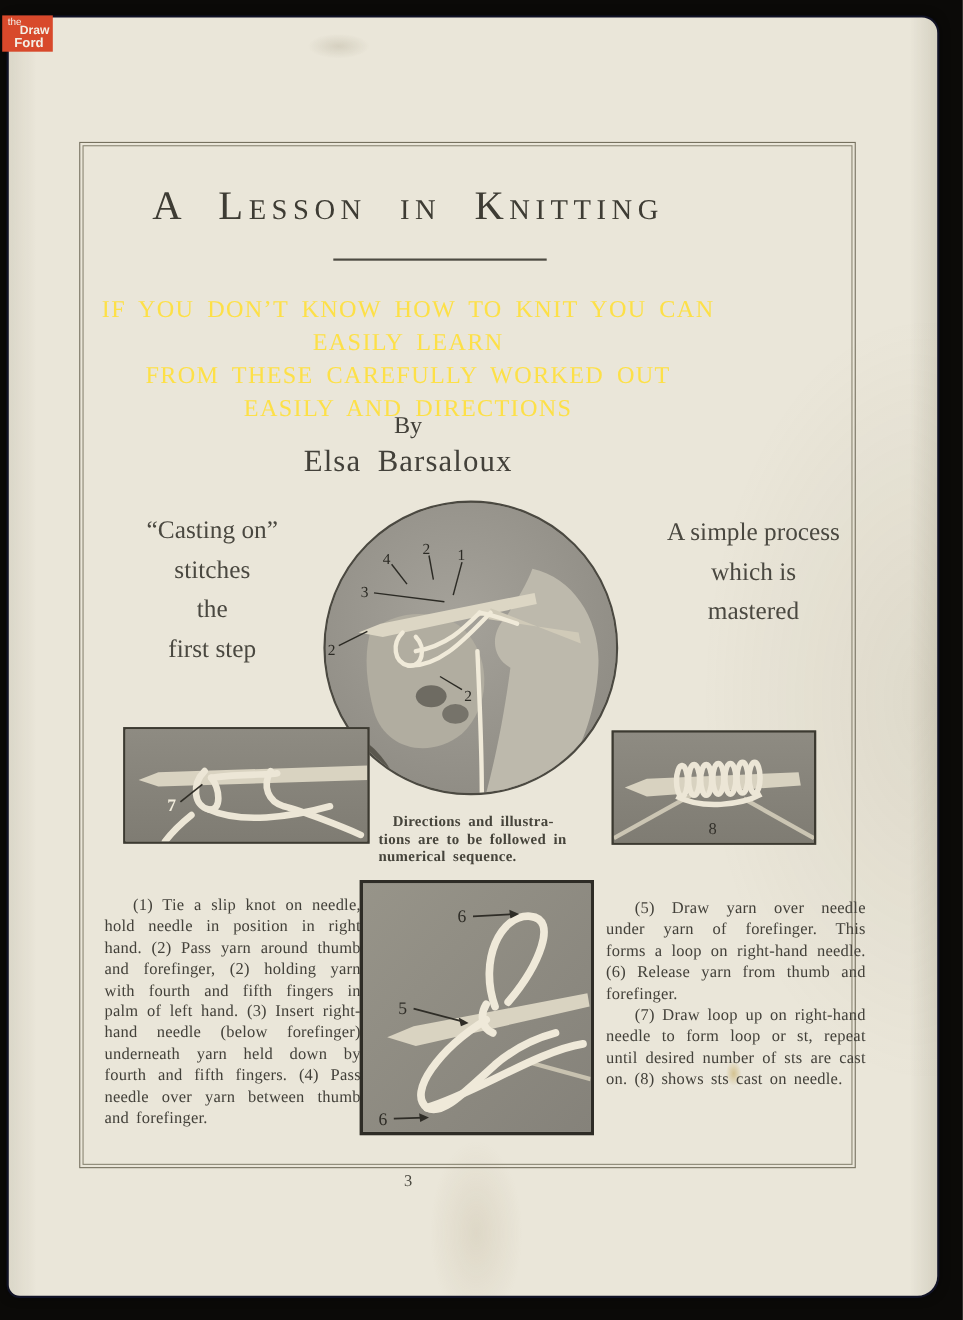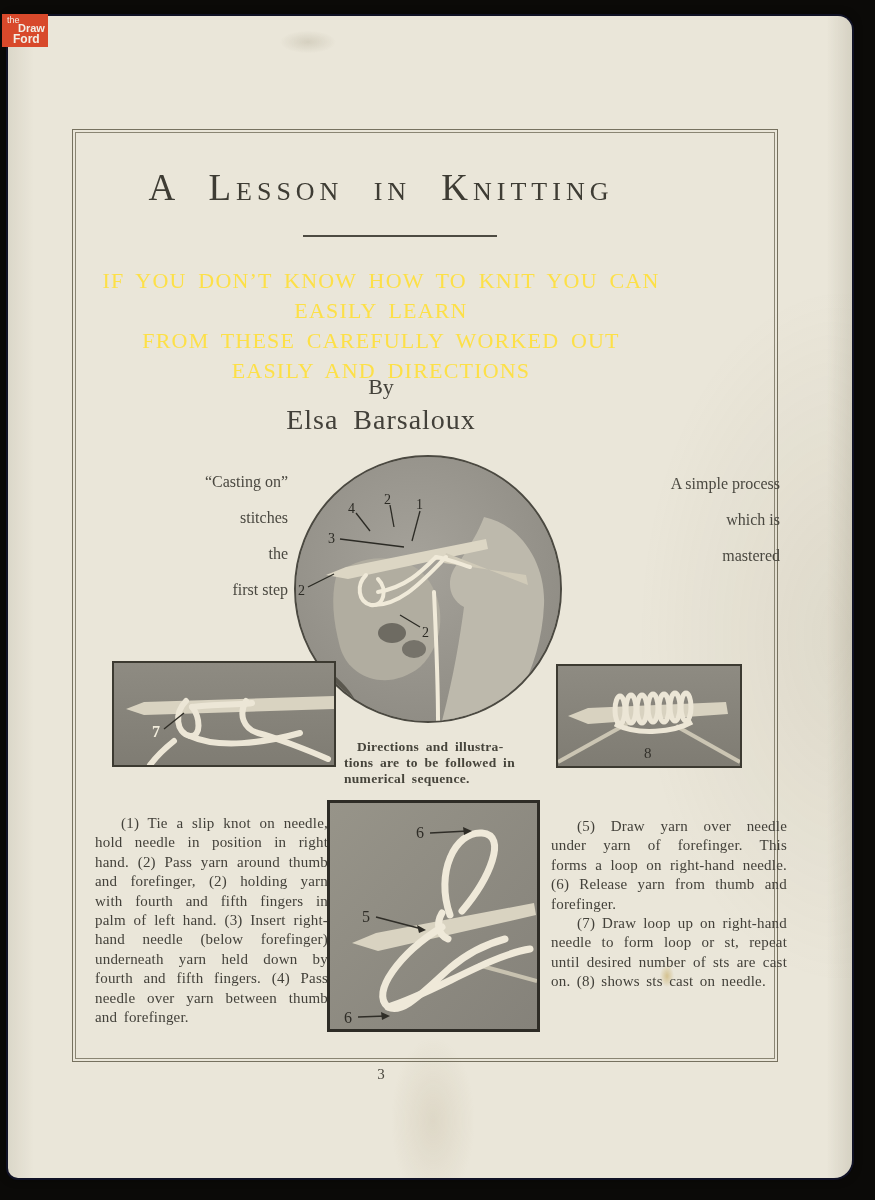--- a/index.html
+++ b/index.html
@@ -22,28 +22,28 @@
   #logo{position:absolute;left:2px;top:14px;width:46px;height:33px;background:#d8492b;
         font-family:"Liberation Sans","DejaVu Sans",sans-serif;color:#f3efe6;z-index:5;}
   #logo .the{position:absolute;left:5px;top:1px;font-size:9px;}
   #logo .henry{position:absolute;left:16px;top:8px;font-size:11px;font-weight:bold;}
   #logo .ford{position:absolute;left:11px;top:18px;font-size:12px;font-weight:bold;}
   
   #frame{position:absolute;left:72px;top:129px;width:706px;height:933px;
          border:1px solid #76715f;}
   #frame .inner{position:absolute;inset:2px;border:1px solid #8a8573;}
   
-  .center-band{position:absolute;left:72px;width:618px;text-align:center;}
+  .center-band{position:absolute;left:62px;width:618px;text-align:center;}
   #title{top:166px;font-variant:small-caps;font-size:37px;letter-spacing:5px;word-spacing:16px;color:#3e3c34;}
   #title-rule{position:absolute;left:303px;top:235px;width:194px;height:2px;background:#4d4b42;}
   #subtitle{top:266px;font-size:22px;line-height:30px;letter-spacing:1.2px;word-spacing:5px;color:#fde047;}
   #byline{top:374px;font-size:22px;}
   #author{top:404px;font-size:28px;letter-spacing:1px;word-spacing:7px;}
   
-  .margin-note{position:absolute;width:190px;text-align:right;font-size:16px;line-height:36px;color:#4a4840;}
+  .margin-note{position:absolute;width:190px;text-align:center;font-size:23px;line-height:36px;color:#4a4840;}
   #note-left{left:98px;top:464px;}
   #note-right{left:590px;top:466px;}
   
   .photo{position:absolute;background:#8d8a81;overflow:hidden;}
   #fig-circle{left:294px;top:455px;width:268px;height:268px;border-radius:50%;
               border:2px solid #4b4941;}
   #fig-left{left:112px;top:661px;width:224px;height:106px;border:2px solid #3c3a31;
             box-shadow:inset 0 0 0 1px rgba(240,235,220,.45);}
   #fig-right{left:556px;top:664px;width:186px;height:104px;border:2px solid #3c3a31;
              box-shadow:inset 0 0 0 1px rgba(240,235,220,.45);}

